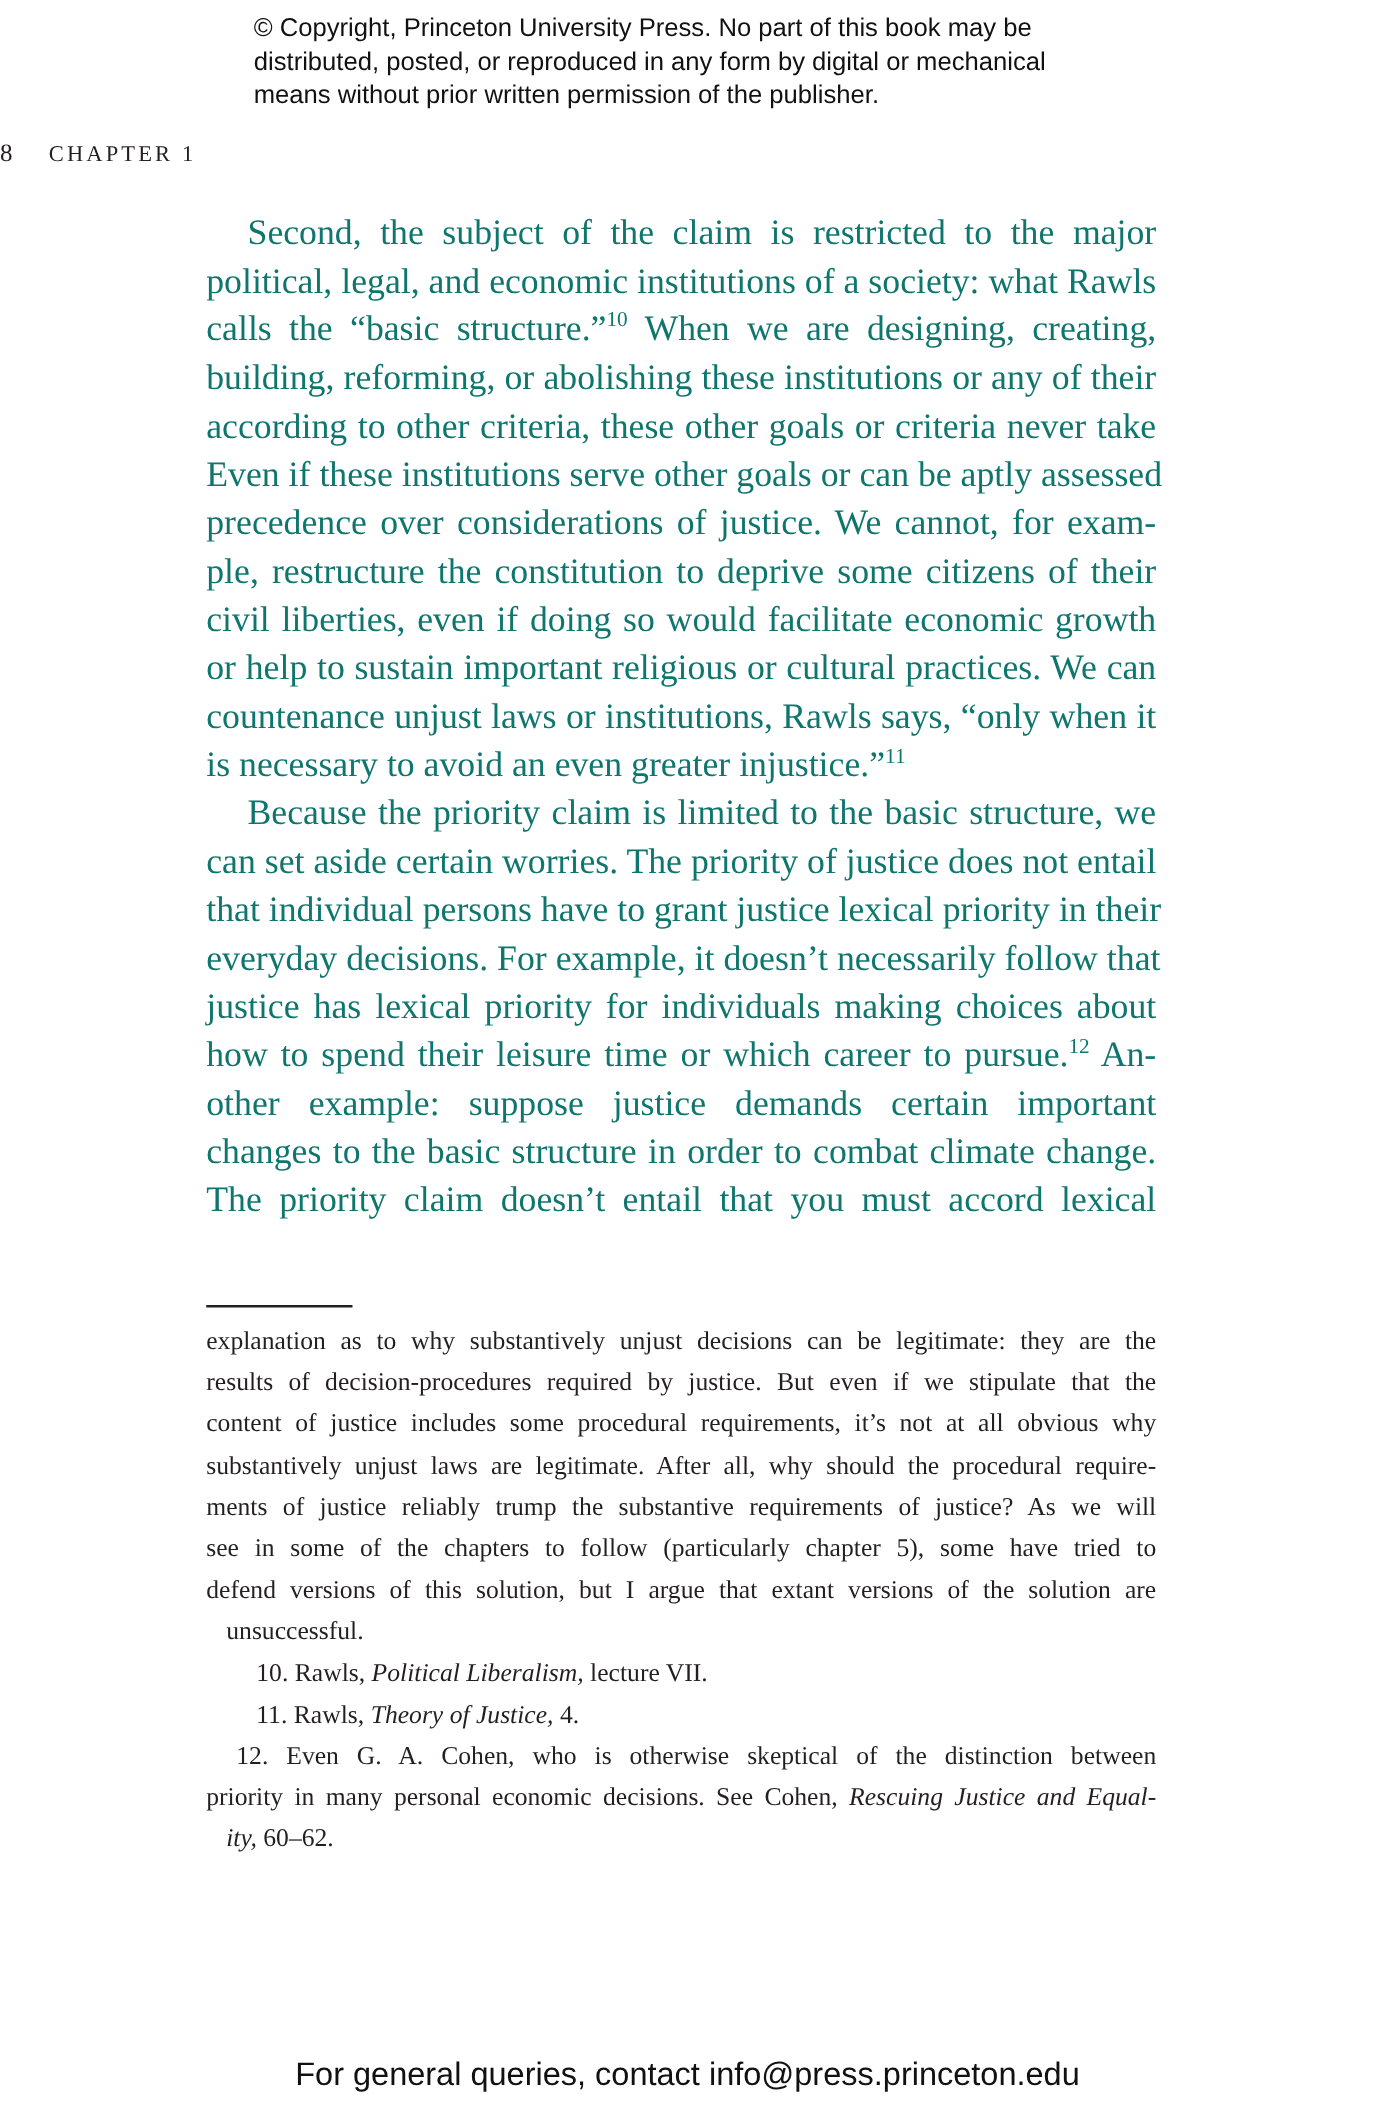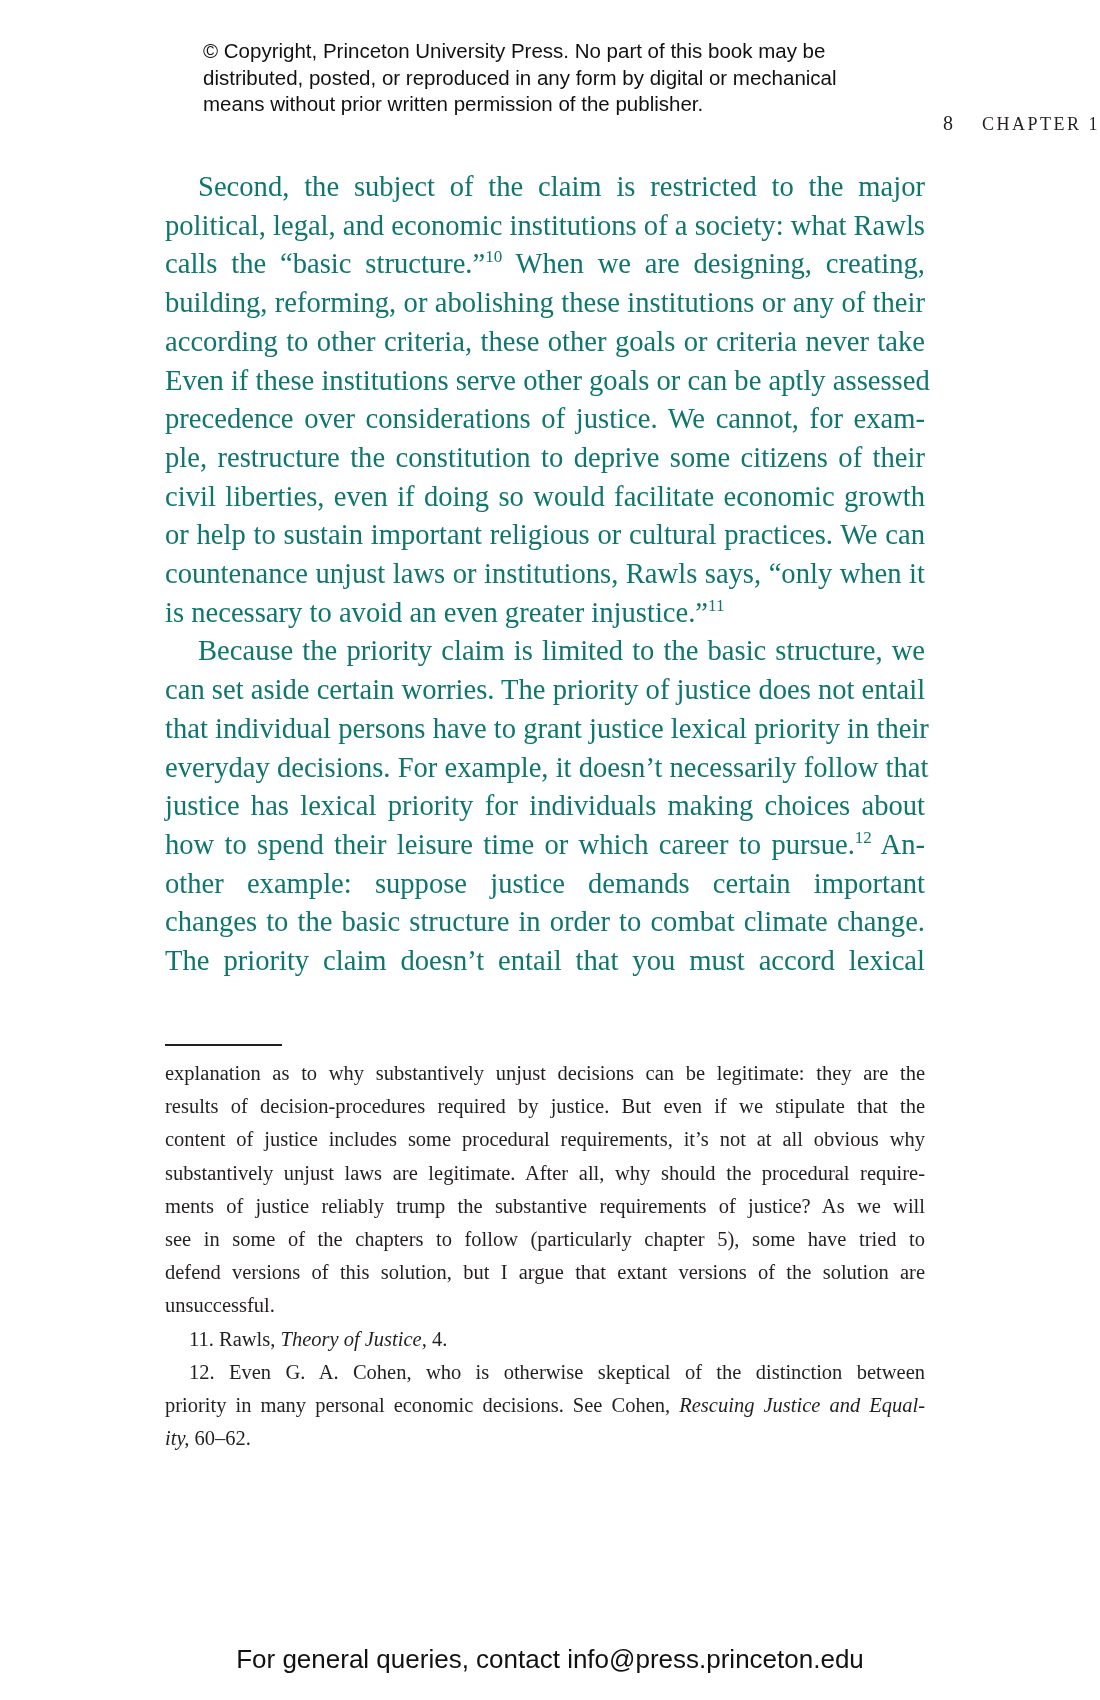--- a/index.html
+++ b/index.html
@@ -1,41 +1,41 @@
 <!DOCTYPE html>
 <html><head>
 <meta charset="utf-8">
 <style>
   html, body { margin: 0; padding: 0; background: #ffffff; }
   body { width: 1100px; height: 1700px; position: relative; overflow: hidden; color: #231f20; }
   .copyright {
     position: absolute; left: 203px; top: 10px; width: 720px;
-    font-family: "Liberation Sans", sans-serif; font-size: 20.5px; line-height: 26.5px; color: #111; margin-top: 28px;
+    font-family: "Liberation Sans", sans-serif; font-size: 20.5px; line-height: 26.5px; color: #111;
   }
   .copyright div { white-space: nowrap; }
   .running-head {
-    position: absolute; left: 0; width: 1100px; top: 112px; text-align: right;
+    position: absolute; left: 0; width: 1100px; top: 112px; text-align: left;
     font-family: "Liberation Serif", serif; font-size: 18px; letter-spacing: 2.5px; color: #231f20;
   }
   .running-head .pnum { margin-right: 22px; letter-spacing: 0; font-size: 20px; }
   .body-text {
     position: absolute; left: 165px; top: 168px; width: 760px;
     font-family: "Liberation Serif", serif; font-size: 28.6px; line-height: 38.7px; color: #0f766e;
   }
   .body-text .line { display: block; white-space: nowrap; text-align: justify; text-align-last: justify; }
   .body-text .line.last { text-align-last: left; }
   .body-text .indent { padding-left: 33px; }
   sup.fn { font-size: 17px; vertical-align: 0; position: relative; top: -11px; line-height: 0; }
   .rule { position: absolute; left: 165px; top: 1044px; width: 117px; height: 2px; background: #231f20; }
   .notes {
     position: absolute; left: 165px; top: 1057px; width: 760px;
     font-family: "Liberation Serif", serif; font-size: 20.5px; line-height: 33.2px; color: #231f20;
   }
   .notes .line { display: block; white-space: nowrap; text-align: justify; text-align-last: justify; }
-  .notes .line.last { text-align-last: left; }
+  .notes .line.last { text-align-last: left; margin-left: 16px; }
   .notes .indent { padding-left: 24px; }
   .footer {
     position: absolute; left: 0; width: 1100px; top: 1644px; text-align: center;
     font-family: "Liberation Sans", sans-serif; font-size: 26px; color: #111;
   }
 </style>
 </head>
 <body>
 
 <div class="copyright">
@@ -84,20 +84,23 @@
     <span class="line">explanation as to why substantively unjust decisions can be legitimate: they are the</span>
     <span class="line">results of decision-procedures required by justice. But even if we stipulate that the</span>
     <span class="line">content of justice includes some procedural requirements, it’s not at all obvious why</span>
     <span class="line">substantively unjust laws are legitimate. After all, why should the procedural require-</span>
     <span class="line">ments of justice reliably trump the substantive requirements of justice? As we will</span>
     <span class="line">see in some of the chapters to follow (particularly chapter 5), some have tried to</span>
     <span class="line">defend versions of this solution, but I argue that extant versions of the solution are</span>
     <span class="line last">unsuccessful.</span>
   </div>
   <div>
+    <span class="line last indent"><span>10.</span> <span>Rawls,</span> <i>Political Liberalism,</i> <span>lecture VII.</span></span>
+  </div>
+  <div>
     <span class="line last indent"><span>11.</span> <span>Rawls,</span> <i>Theory of Justice,</i> <span>4.</span></span>
   </div>
   <div>
     <span class="line indent">12. Even G. A. Cohen, who is otherwise skeptical of the distinction between</span>
     <span class="line"><span>priority in many personal economic decisions. See Cohen,</span> <i>Rescuing Justice and Equal-</i></span>
     <span class="line last"><i>ity,</i> <span>60–62.</span></span>
   </div>
 </div>
 
 <div class="footer">For general queries, contact info@press.princeton.edu</div>

